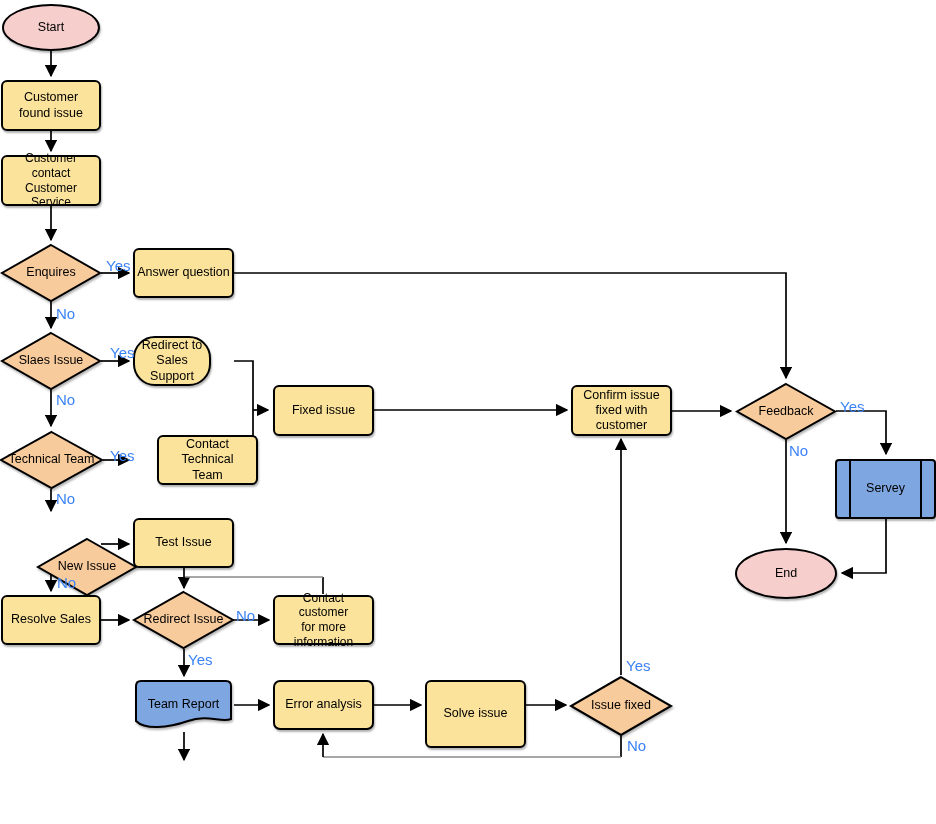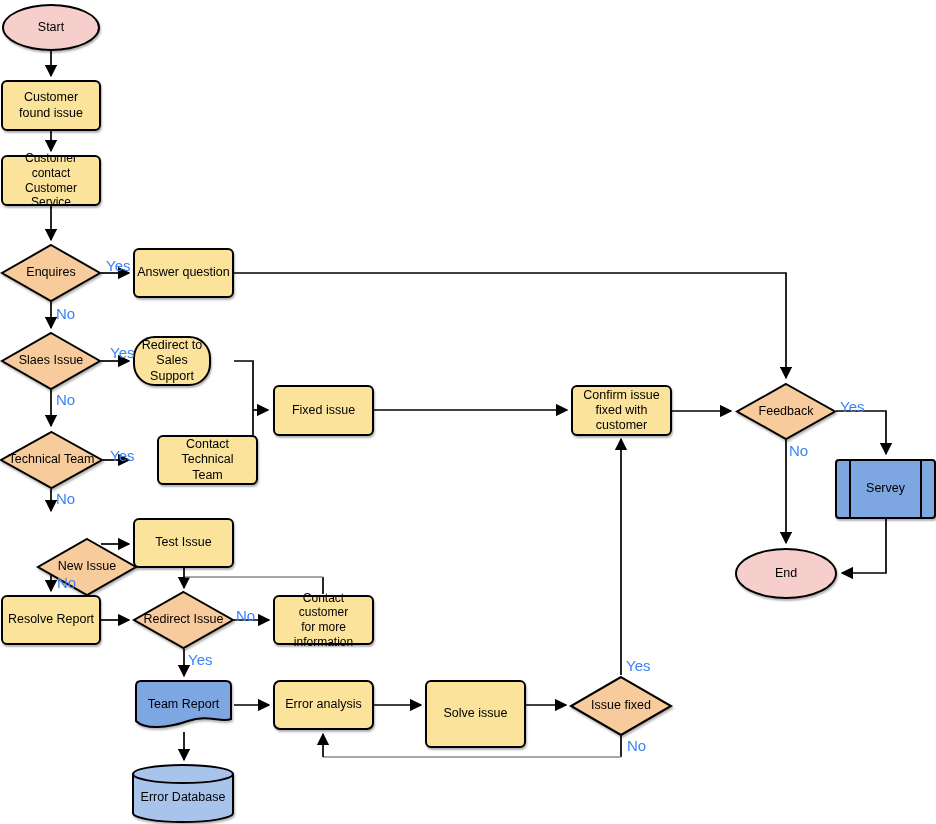--- a/index.html
+++ b/index.html
@@ -168,21 +168,21 @@
       <polygon points="50,1 99,29 50,57 1,29" fill="var(--decision_fill)" stroke="var(--stroke)" stroke-width="2"></polygon>
     </svg>
     <span class="lbl">New Issue</span>
   </div>
 
   <div class="node rect" style="left:133px; top:518px; width:101px; height:50px;">
     <span class="lbl">Test Issue</span>
   </div>
 
   <div class="node rect" style="left:1px; top:595px; width:100px; height:50px;">
-    <span class="lbl">Resolve Report</span>
+    <span class="lbl">Resolve Sales</span>
   </div>
 
   <div class="node svg-shape" style="left:133px; top:591px; width:101px; height:58px;">
     <svg viewBox="0 0 100 58" preserveAspectRatio="none">
       <polygon points="50,1 99,29 50,57 1,29" fill="var(--decision_fill)" stroke="var(--stroke)" stroke-width="2"></polygon>
     </svg>
     <span class="lbl">Redirect Issue</span>
   </div>
 
   <div class="node rect" style="left:273px; top:595px; width:101px; height:50px; font-size:12px;">
@@ -210,27 +210,20 @@
     <span class="lbl">Solve issue</span>
   </div>
 
   <div class="node svg-shape" style="left:570px; top:676px; width:102px; height:60px;">
     <svg viewBox="0 0 100 58" preserveAspectRatio="none">
       <polygon points="50,1 99,29 50,57 1,29" fill="var(--decision_fill)" stroke="var(--stroke)" stroke-width="2"></polygon>
     </svg>
     <span class="lbl">Issue fixed</span>
   </div>
 
-  <div class="node svg-shape" style="left:131px; top:763px; width:104px; height:61px;">
-    <svg viewBox="0 0 104 61" preserveAspectRatio="none">
-      <path d="M2,11 L2,50 A50,9 0 0 0 102,50 L102,11" fill="var(--database_fill)" stroke="var(--stroke)" stroke-width="2"></path>
-      <ellipse cx="52" cy="11" rx="50" ry="9" fill="var(--database_fill)" stroke="var(--stroke)" stroke-width="2"></ellipse>
-    </svg>
-    <span class="lbl" style="margin-top:8px;">Error Database</span>
-  </div>
 
   <div class="node rect" style="left:571px; top:385px; width:101px; height:51px;">
     <span class="lbl">Confirm issue
 fixed with
 customer</span>
   </div>
 
   <div class="node svg-shape" style="left:736px; top:383px; width:100px; height:57px;">
     <svg viewBox="0 0 100 58" preserveAspectRatio="none">
       <polygon points="50,1 99,29 50,57 1,29" fill="var(--decision_fill)" stroke="var(--stroke)" stroke-width="2"></polygon>

